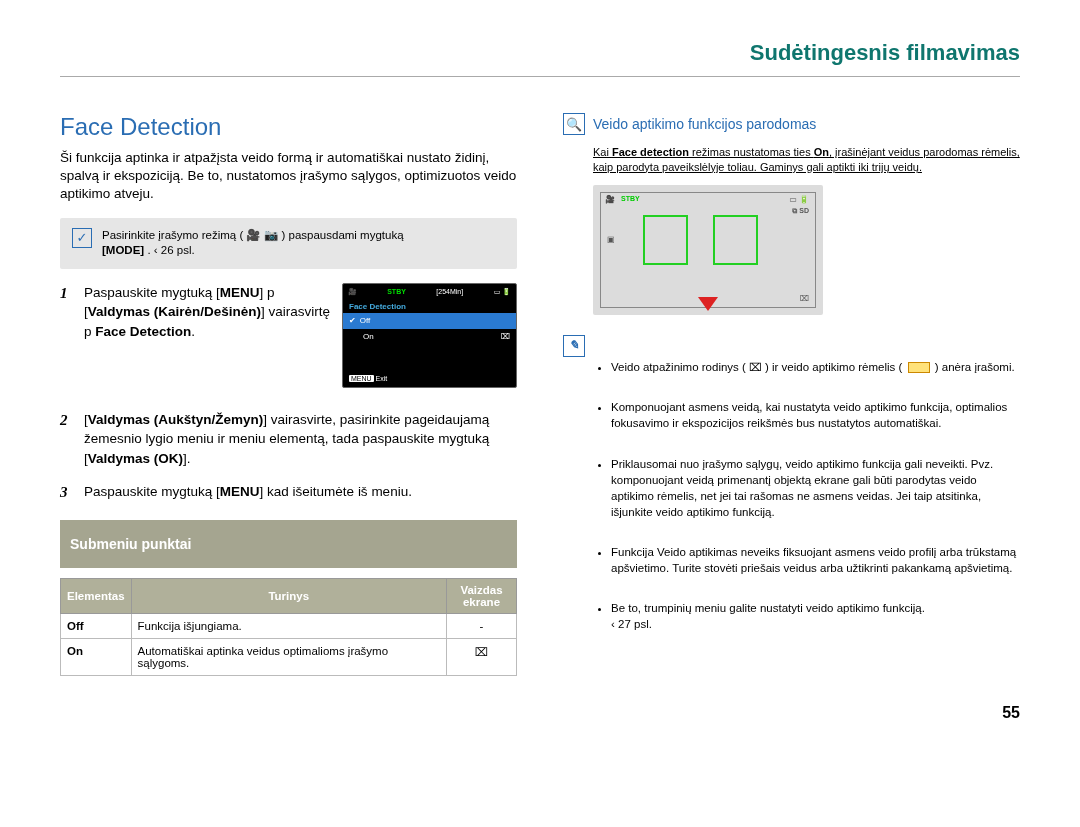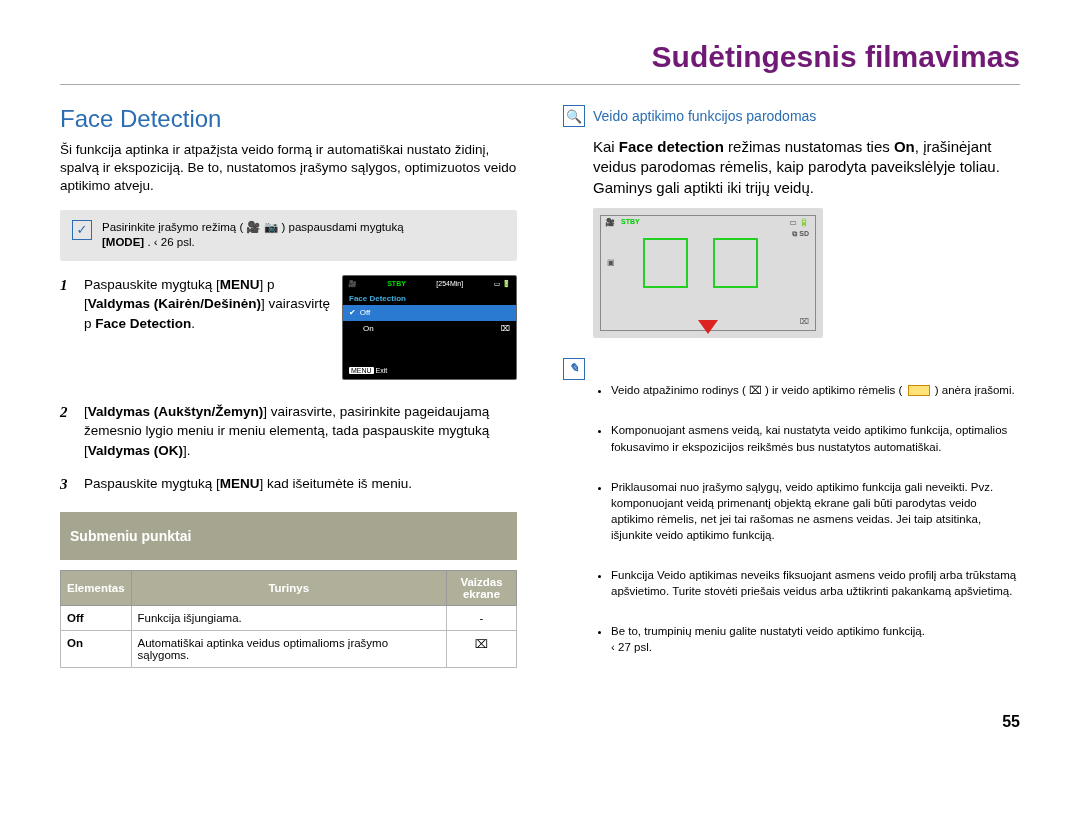--- a/index.html
+++ b/index.html
@@ -6,26 +6,26 @@
   body {
     margin: 0;
     font-family: Arial, Helvetica, sans-serif;
     background: #fff;
     color: #000;
     width: 1080px;
     padding: 20px 60px 20px 60px;
   }
   .page-header {
     text-align: right;
-    font-size: 30px;
-    font-weight: bold;
-    color: #701a75;
+    font-size: 22px;
+    font-weight: bold;
+    color: #0f766e;
     padding: 20px 0 10px 0;
     border-bottom: 1px solid #aaa;
-    margin-bottom: 20px;
+    margin-bottom: 36px;
   }
   .columns {
     display: flex;
     gap: 46px;
   }
   .col {
     flex: 1;
     min-width: 0;
   }
   .title-face {
@@ -171,23 +171,24 @@
     width: 22px;
     height: 22px;
     border: 1px solid #2a6db3;
     display: inline-flex;
     align-items: center;
     justify-content: center;
     font-size: 13px;
     color: #2a6db3;
   }
   .right-intro {
-    font-size: 15px;
+    font-size: 11px;
     line-height: 1.35;
     padding-left: 30px;
+    text-decoration: underline;
   }
   .example-shot {
     width: 230px;
     height: 130px;
     background: #dcdcdc;
     margin: 10px 0 20px 30px;
     position: relative;
     border-radius: 2px;
   }
   .example-shot .inner {
@@ -256,21 +257,21 @@
   }
   .face-dots {
     display:inline-block;
     font-size: 11px;
     vertical-align: middle;
   }
   .page-num {
     text-align: right;
     font-size: 16px;
     font-weight: bold;
-    margin-top: 45px;
+    margin-top: 28px;
   }
 </style>
 </head>
 <body>
 
 <div class="page-header">Sudėtingesnis filmavimas</div>
 
 <div class="columns">
 
   <div class="col">

